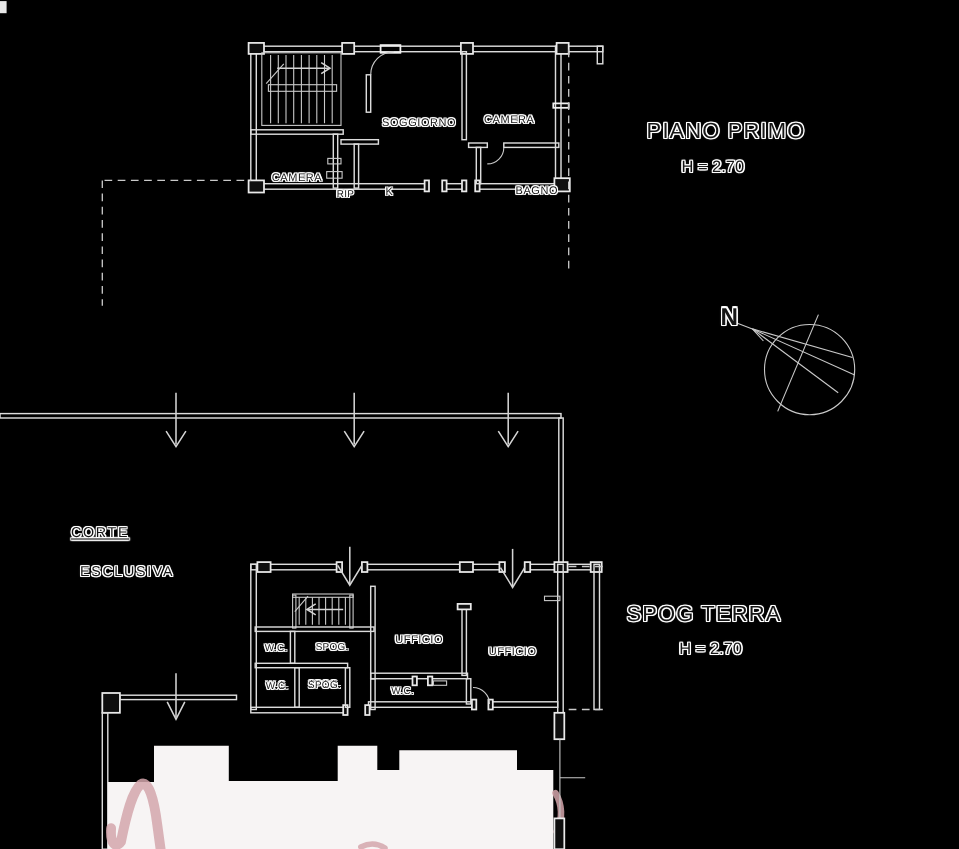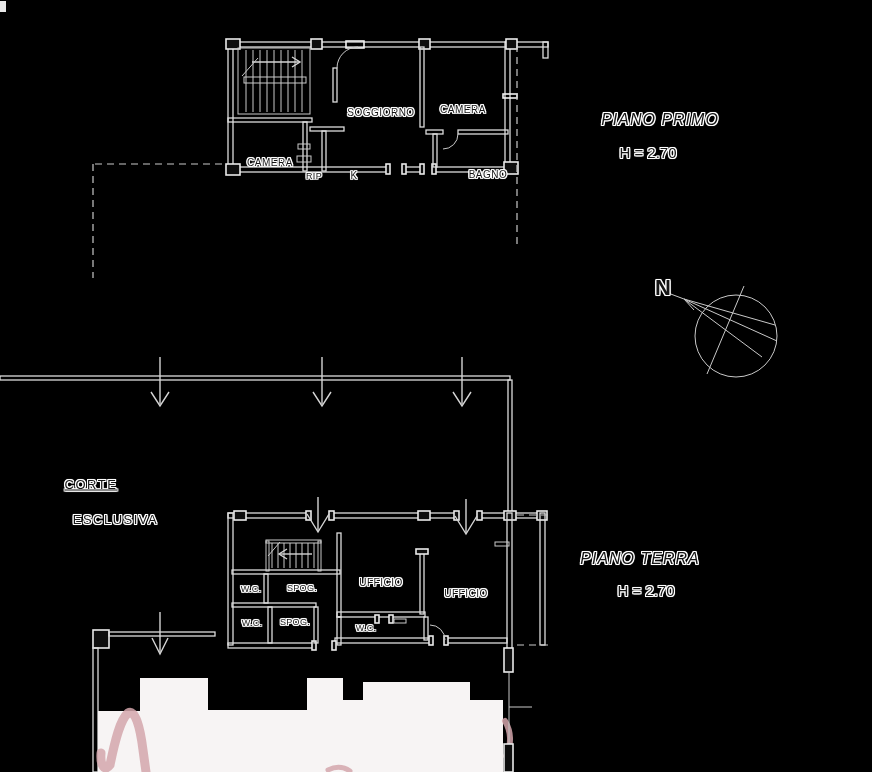--- a/index.html
+++ b/index.html
@@ -14,21 +14,21 @@
   .d{fill:none;stroke:#c9c9c9;stroke-width:1.2;stroke-dasharray:7 5;}
   .arrow{fill:none;stroke:#d5d5d5;stroke-width:1.4;}
   .paper{fill:#f7f4f4;stroke:none;}
   .wm{fill:none;stroke:#d4a6ab;stroke-linecap:round;opacity:.85;}
   
   .lbl{position:absolute;transform:translate(-50%,-50%);color:#161616;white-space:nowrap;
        text-shadow:-1px 0 0 #fff,1px 0 0 #fff,0 -1px 0 #fff,0 1px 0 #fff,
                    -1px -1px 0 #fff,1px 1px 0 #fff,1px -1px 0 #fff,-1px 1px 0 #fff,0 0 2px #fff;}
   .room{font-size:10px;letter-spacing:.5px;margin-top:22px;}
   .small{font-size:9px;letter-spacing:.3px;}
-  .hdr{font-size:16px;letter-spacing:1px;font-style:italic;}
+  .hdr{font-size:20px;letter-spacing:1px;}
   .sub{font-size:15px;}
   .north{font-size:22px;font-weight:bold;}
   .court{font-size:13px;letter-spacing:1.5px;}
 </style>
 </head>
 <body>
 
 <div id="canvas">
 
 <svg width="872" height="772" viewBox="0 0 872 772">
@@ -213,21 +213,21 @@
       <rect class="p" x="504" y="648" width="9" height="24"></rect>
       <line class="t" x1="509" y1="672" x2="509" y2="744"></line>
       <line class="t" x1="509" y1="707" x2="532" y2="707"></line>
       <rect class="p" x="504" y="744" width="9" height="28"></rect>
     </g>
   </g>
 </svg>
 
 <div class="lbl hdr" style="left:660px;top:120px;">PIANO PRIMO</div>
 <div class="lbl sub" style="left:648px;top:152px;">H = 2.70</div>
-<div class="lbl hdr" style="left:640px;top:559px;">PIANO TERRA</div>
+<div class="lbl hdr" style="left:640px;top:559px;">SPOG TERRA</div>
 <div class="lbl sub" style="left:646px;top:590px;">H = 2.70</div>
 
 <div class="lbl court" style="left:91px;top:484px;text-decoration:underline;">CORTE</div>
 <div class="lbl court" style="left:92px;top:519px;padding-left:47px;">ESCLUSIVA</div>
 
 <div class="lbl north" style="left:663px;top:288px;">N</div>
 
 <div class="lbl room" style="left:381px;top:90px;">SOGGIORNO</div>
 <div class="lbl room" style="left:463px;top:87px;">CAMERA</div>
 <div class="lbl room" style="left:270px;top:140px;">CAMERA</div>

